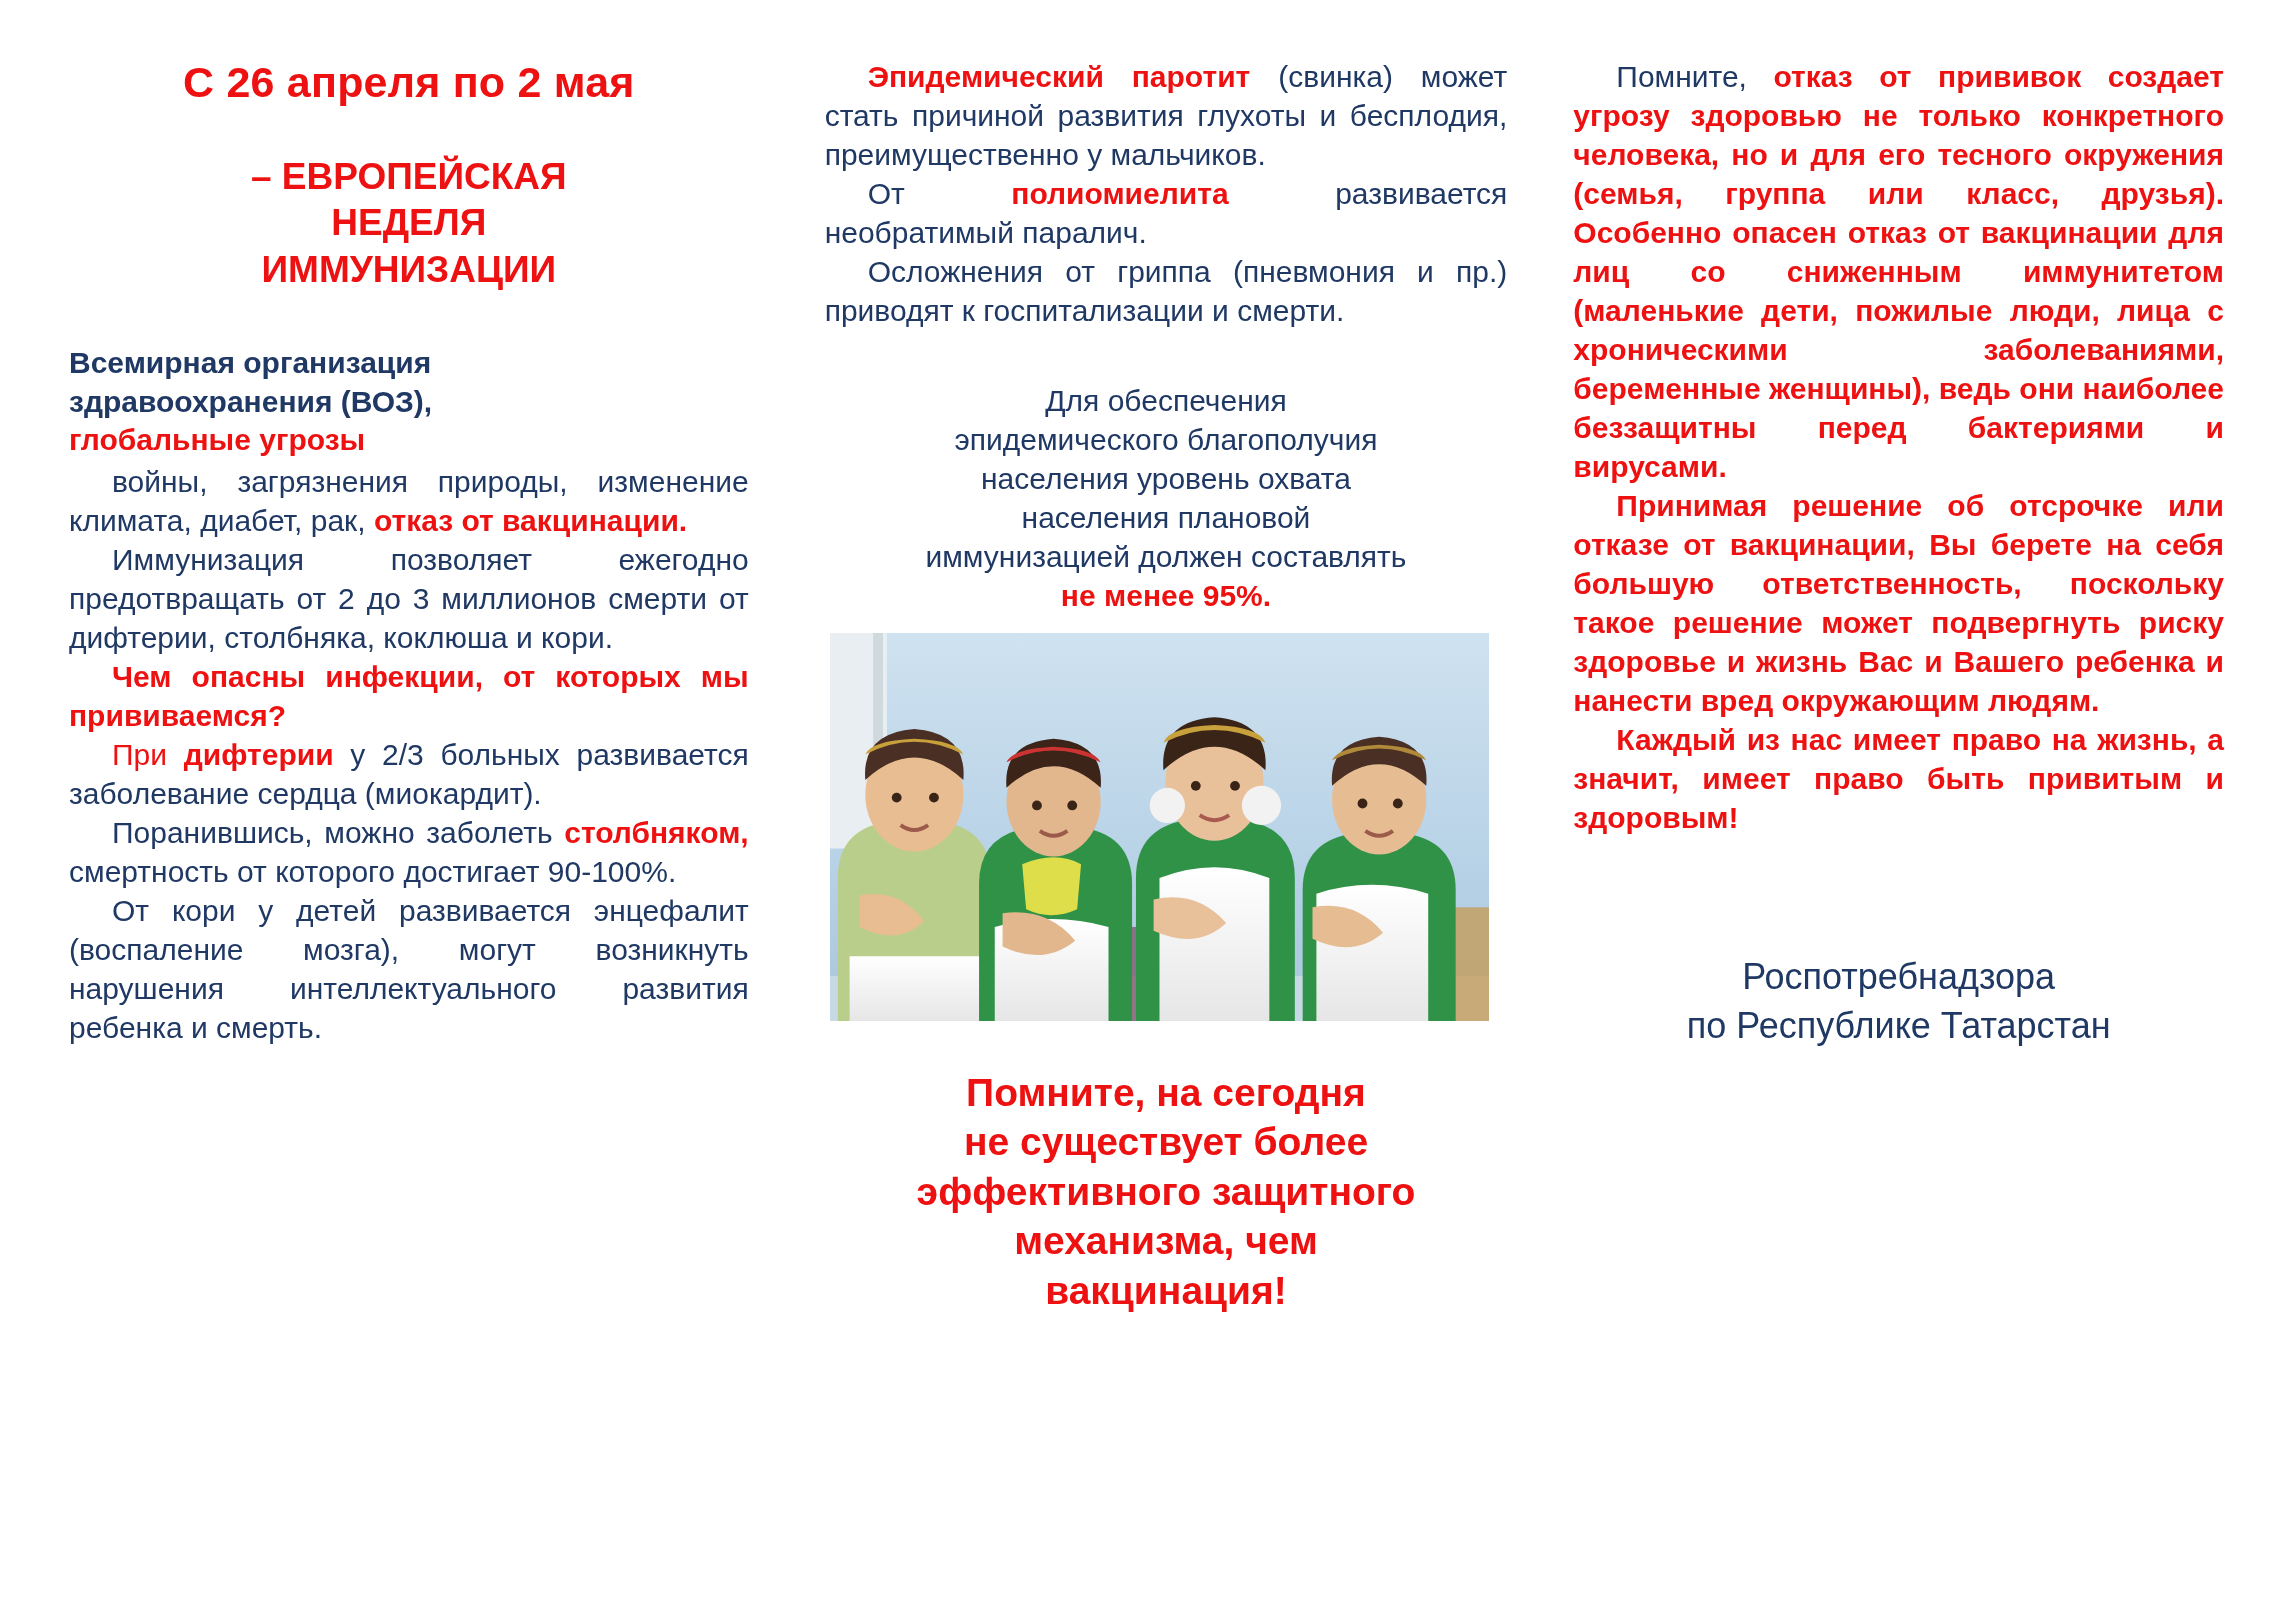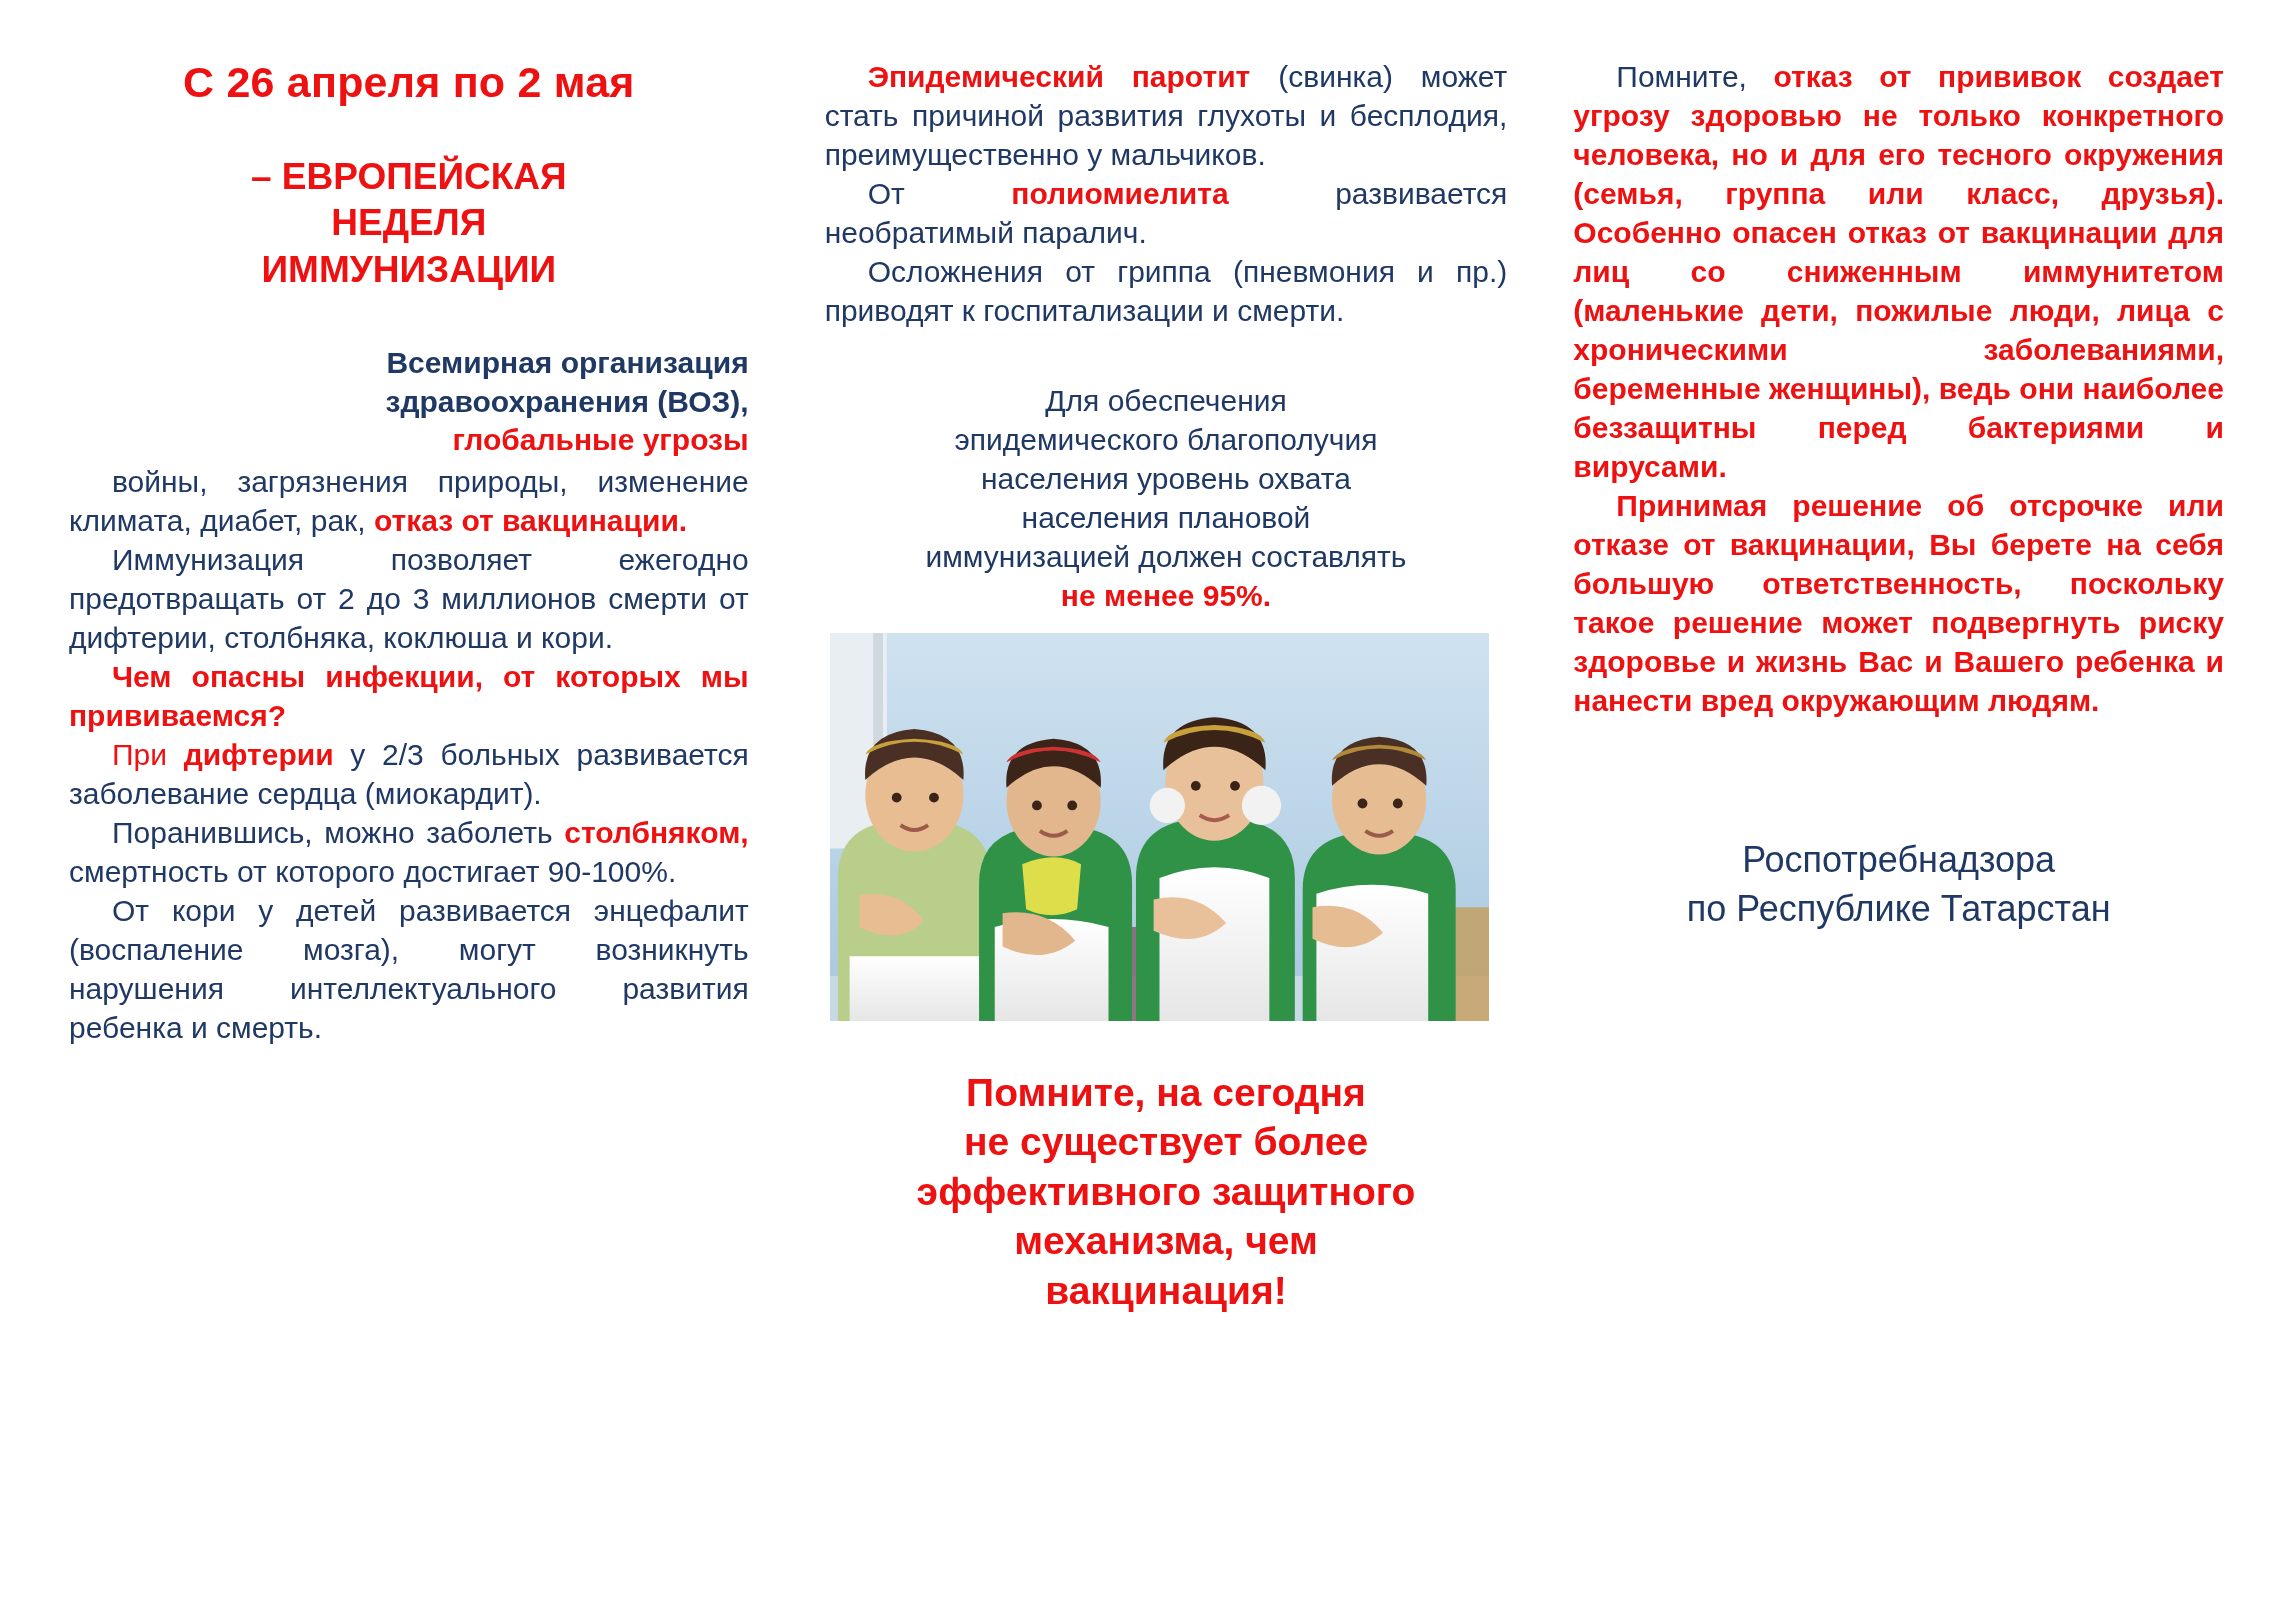--- a/index.html
+++ b/index.html
@@ -63,21 +63,21 @@
     font-size: 37px;
     font-weight: bold;
     color: #EE1111;
     text-align: center;
     line-height: 1.26;
     margin: 0 0 51px 0;
   }
   .who-title {
     font-size: 30px;
     font-weight: bold;
-    text-align: right;
+    text-align: left;
     line-height: 1.28;
     margin: 0 0 2px 0;
   }
   .who-title .l1 { color: #1F3864; display: block; }
   .who-title .l2 { color: #EE1111; display: block; }
 
   .para-block p + p { margin-top: 0px; }
 
   
   .mid-intro p { margin-bottom: 0; }
@@ -267,20 +267,21 @@
       <span>вакцинация!</span>
     </div>
   </div>
 
   <div class="col col-right">
 
     <p><span class="navy">Помните, </span><span>отказ от прививок создает угрозу здоровью не только конкретного человека, но и для его тесного окружения (семья, группа или класс, друзья). Особенно опасен отказ от вакцинации для лиц со сниженным иммунитетом (маленькие дети, пожилые люди, лица с хроническими заболеваниями, беременные женщины), ведь они наиболее беззащитны перед бактериями и вирусами.</span></p>
 
     <p>Принимая решение об отсрочке или отказе от вакцинации, Вы берете на себя большую ответственность, поскольку такое решение может подвергнуть риску здоровье и жизнь Вас и Вашего ребенка и нанести вред окружающим людям.</p>
 
+    <p>Каждый из нас имеет право на жизнь, а значит, имеет право быть привитым и здоровым!</p>
 
     <div class="footer-org">
       <span>Роспотребнадзора</span>
       <span>по  Республике Татарстан</span>
     </div>
   </div>
 
 </div>
 
 

